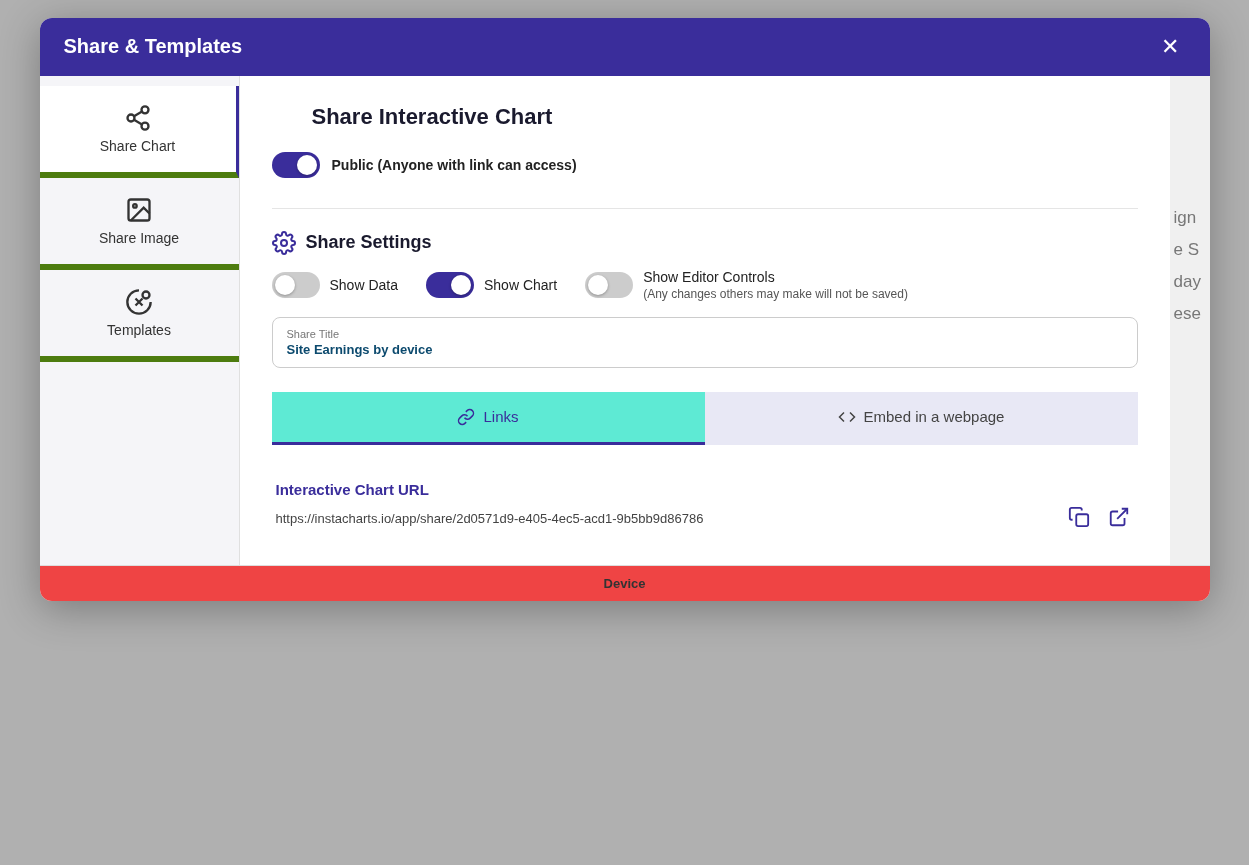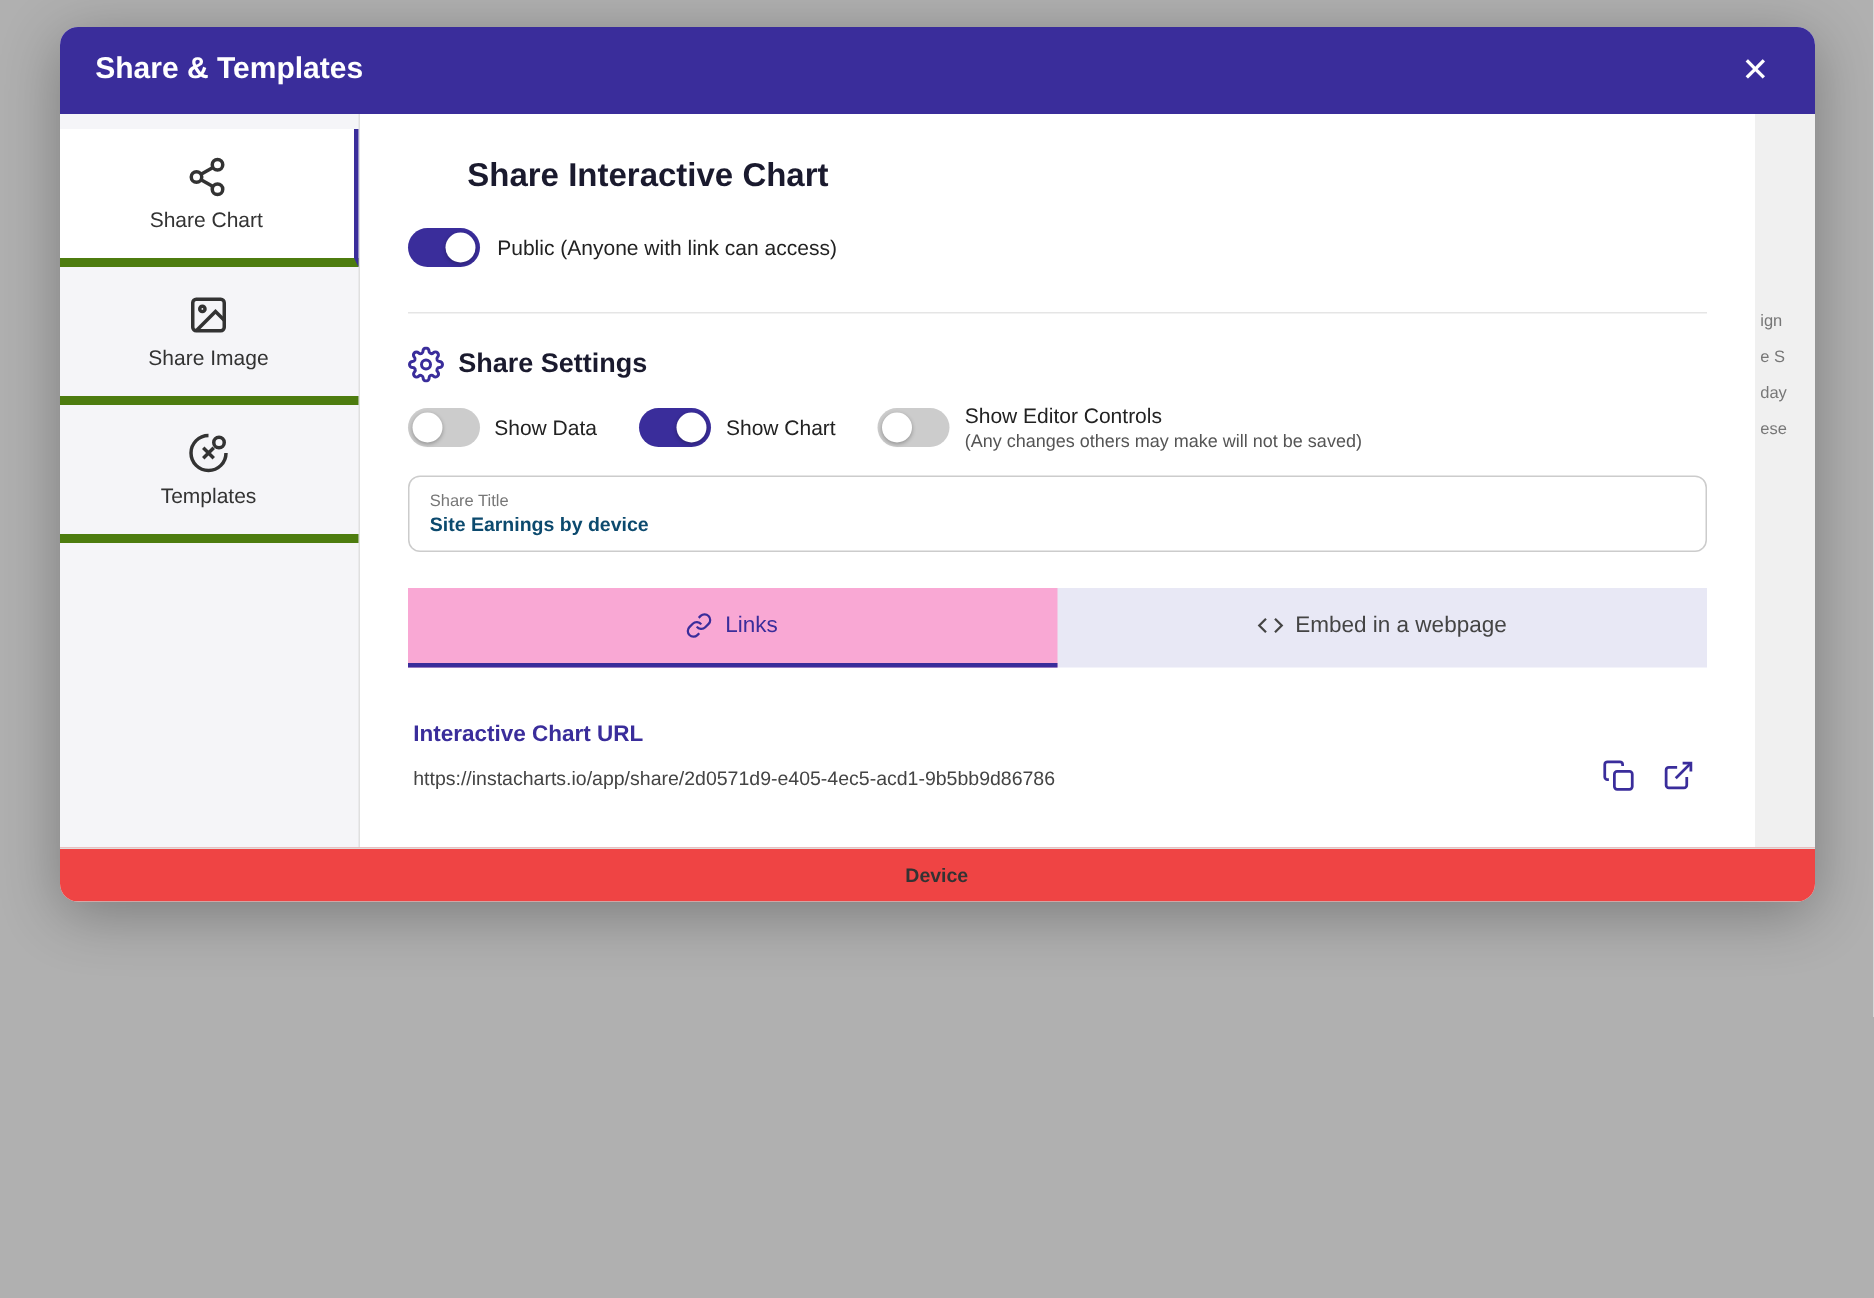--- a/index.html
+++ b/index.html
@@ -141,20 +141,21 @@
       background: #fff;
       transition: transform 0.2s;
       box-shadow: 0 1px 3px rgba(0,0,0,0.3);
     }
     .toggle-thumb.on {
       transform: translateX(22px);
     }
     .toggle-label {
       font-size: 14px;
       color: #222;
+      font-weight: bold;
     }
     
     .share-settings-header {
       display: flex;
       align-items: center;
       gap: 10px;
       font-size: 18px;
       font-weight: 600;
       color: #1a1a2e;
       margin-bottom: 14px;
@@ -221,21 +222,21 @@
       justify-content: center;
       gap: 8px;
       font-size: 15px;
       cursor: pointer;
       color: #444;
       border-bottom: 3px solid transparent;
     }
     .tab.active {
       color: #3a2d9b;
       border-bottom: 3px solid #3a2d9b;
-      background: #f9a8d4;
+      background: #5eead4;
     }
     
     .url-section {
       padding: 20px 4px 10px 4px;
     }
     .url-title {
       font-size: 15px;
       font-weight: 600;
       color: #3a2d9b;
       margin-bottom: 4px;
@@ -272,21 +273,21 @@
     .right-peek {
       width: 40px;
       background: #f0f0f0;
       flex-shrink: 0;
       display: flex;
       flex-direction: column;
       padding-top: 130px;
       gap: 8px;
     }
     .peek-text {
-      font-size: 11px;
+      font-size: 17px;
       color: #777;
       writing-mode: horizontal-tb;
       padding: 2px 4px;
       white-space: nowrap;
       overflow: hidden;
       text-overflow: ellipsis;
       max-width: 38px;
     }
     
     .bottom-bar {

